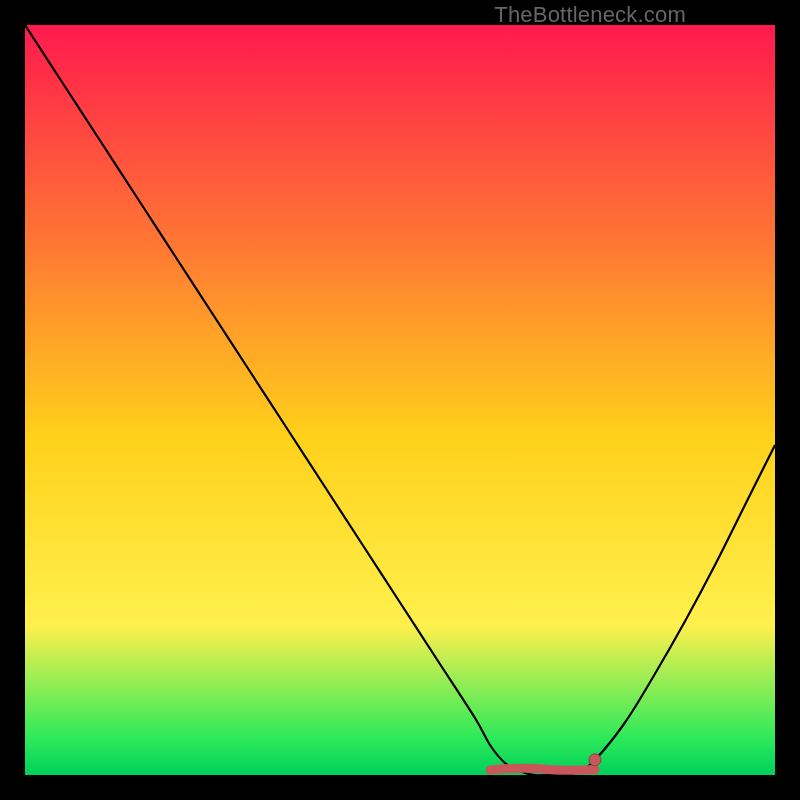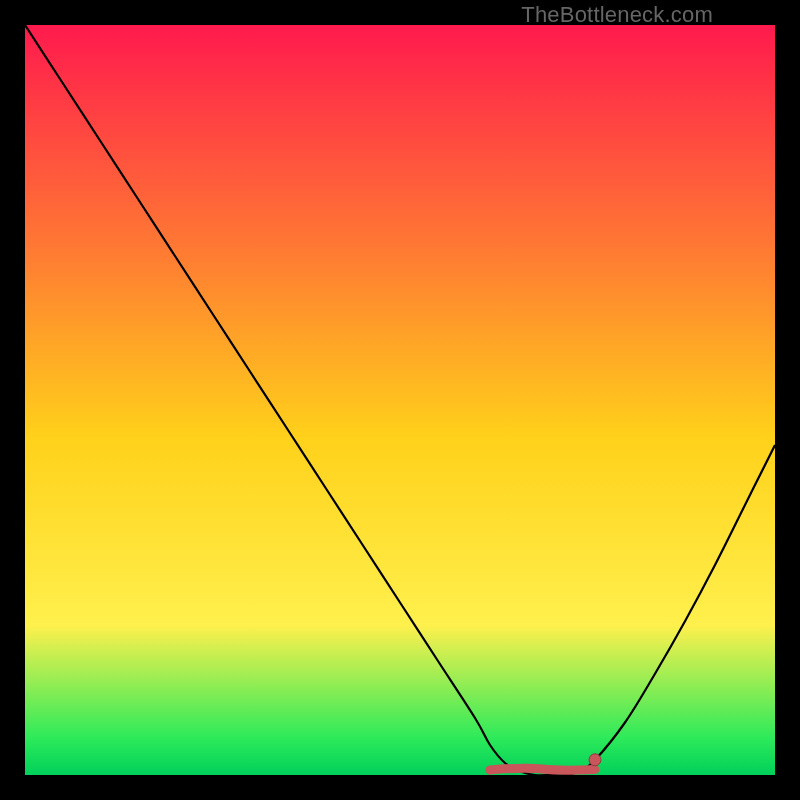--- a/index.html
+++ b/index.html
@@ -8,21 +8,20 @@
     width: 800px;
     height: 800px;
     background: #000;
     font-family: Arial, Helvetica, sans-serif;
     overflow: hidden;
   }
   .stage {
     position: relative;
     width: 696px;
     height: 800px;
-    padding-left: 27px;
   }
   .watermark {
     position: absolute;
     top: 2px;
     right: 10px;
     color: #666;
     font-size: 22px;
     letter-spacing: 0.2px;
     user-select: none;
     z-index: 5;

